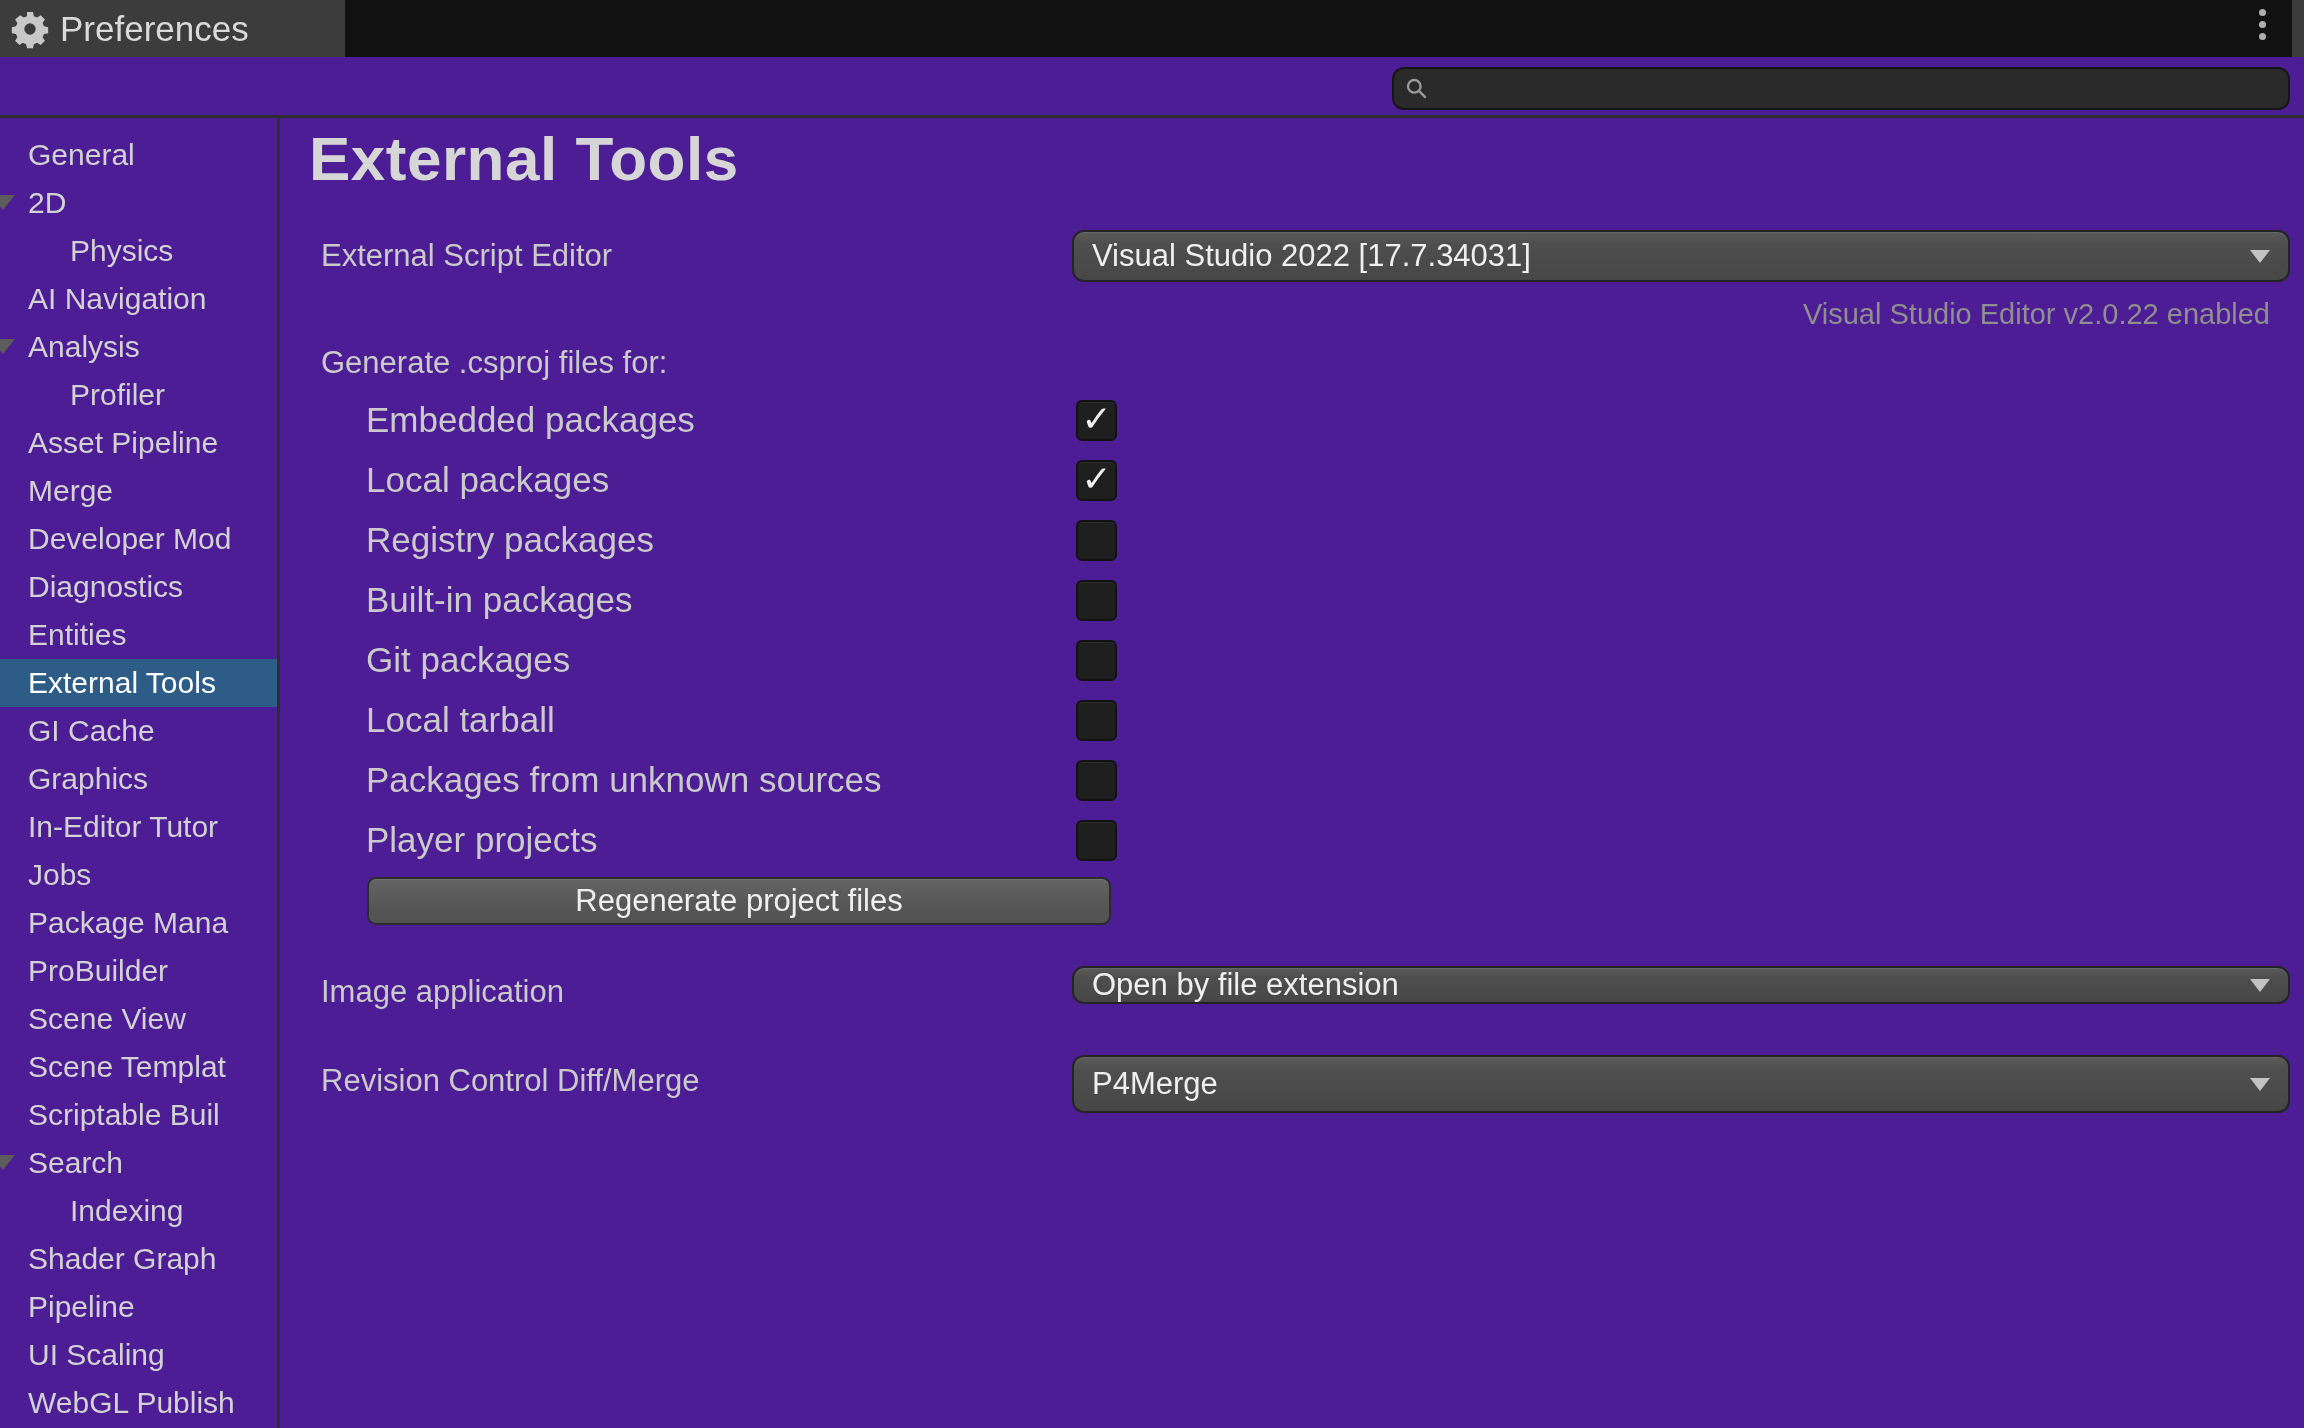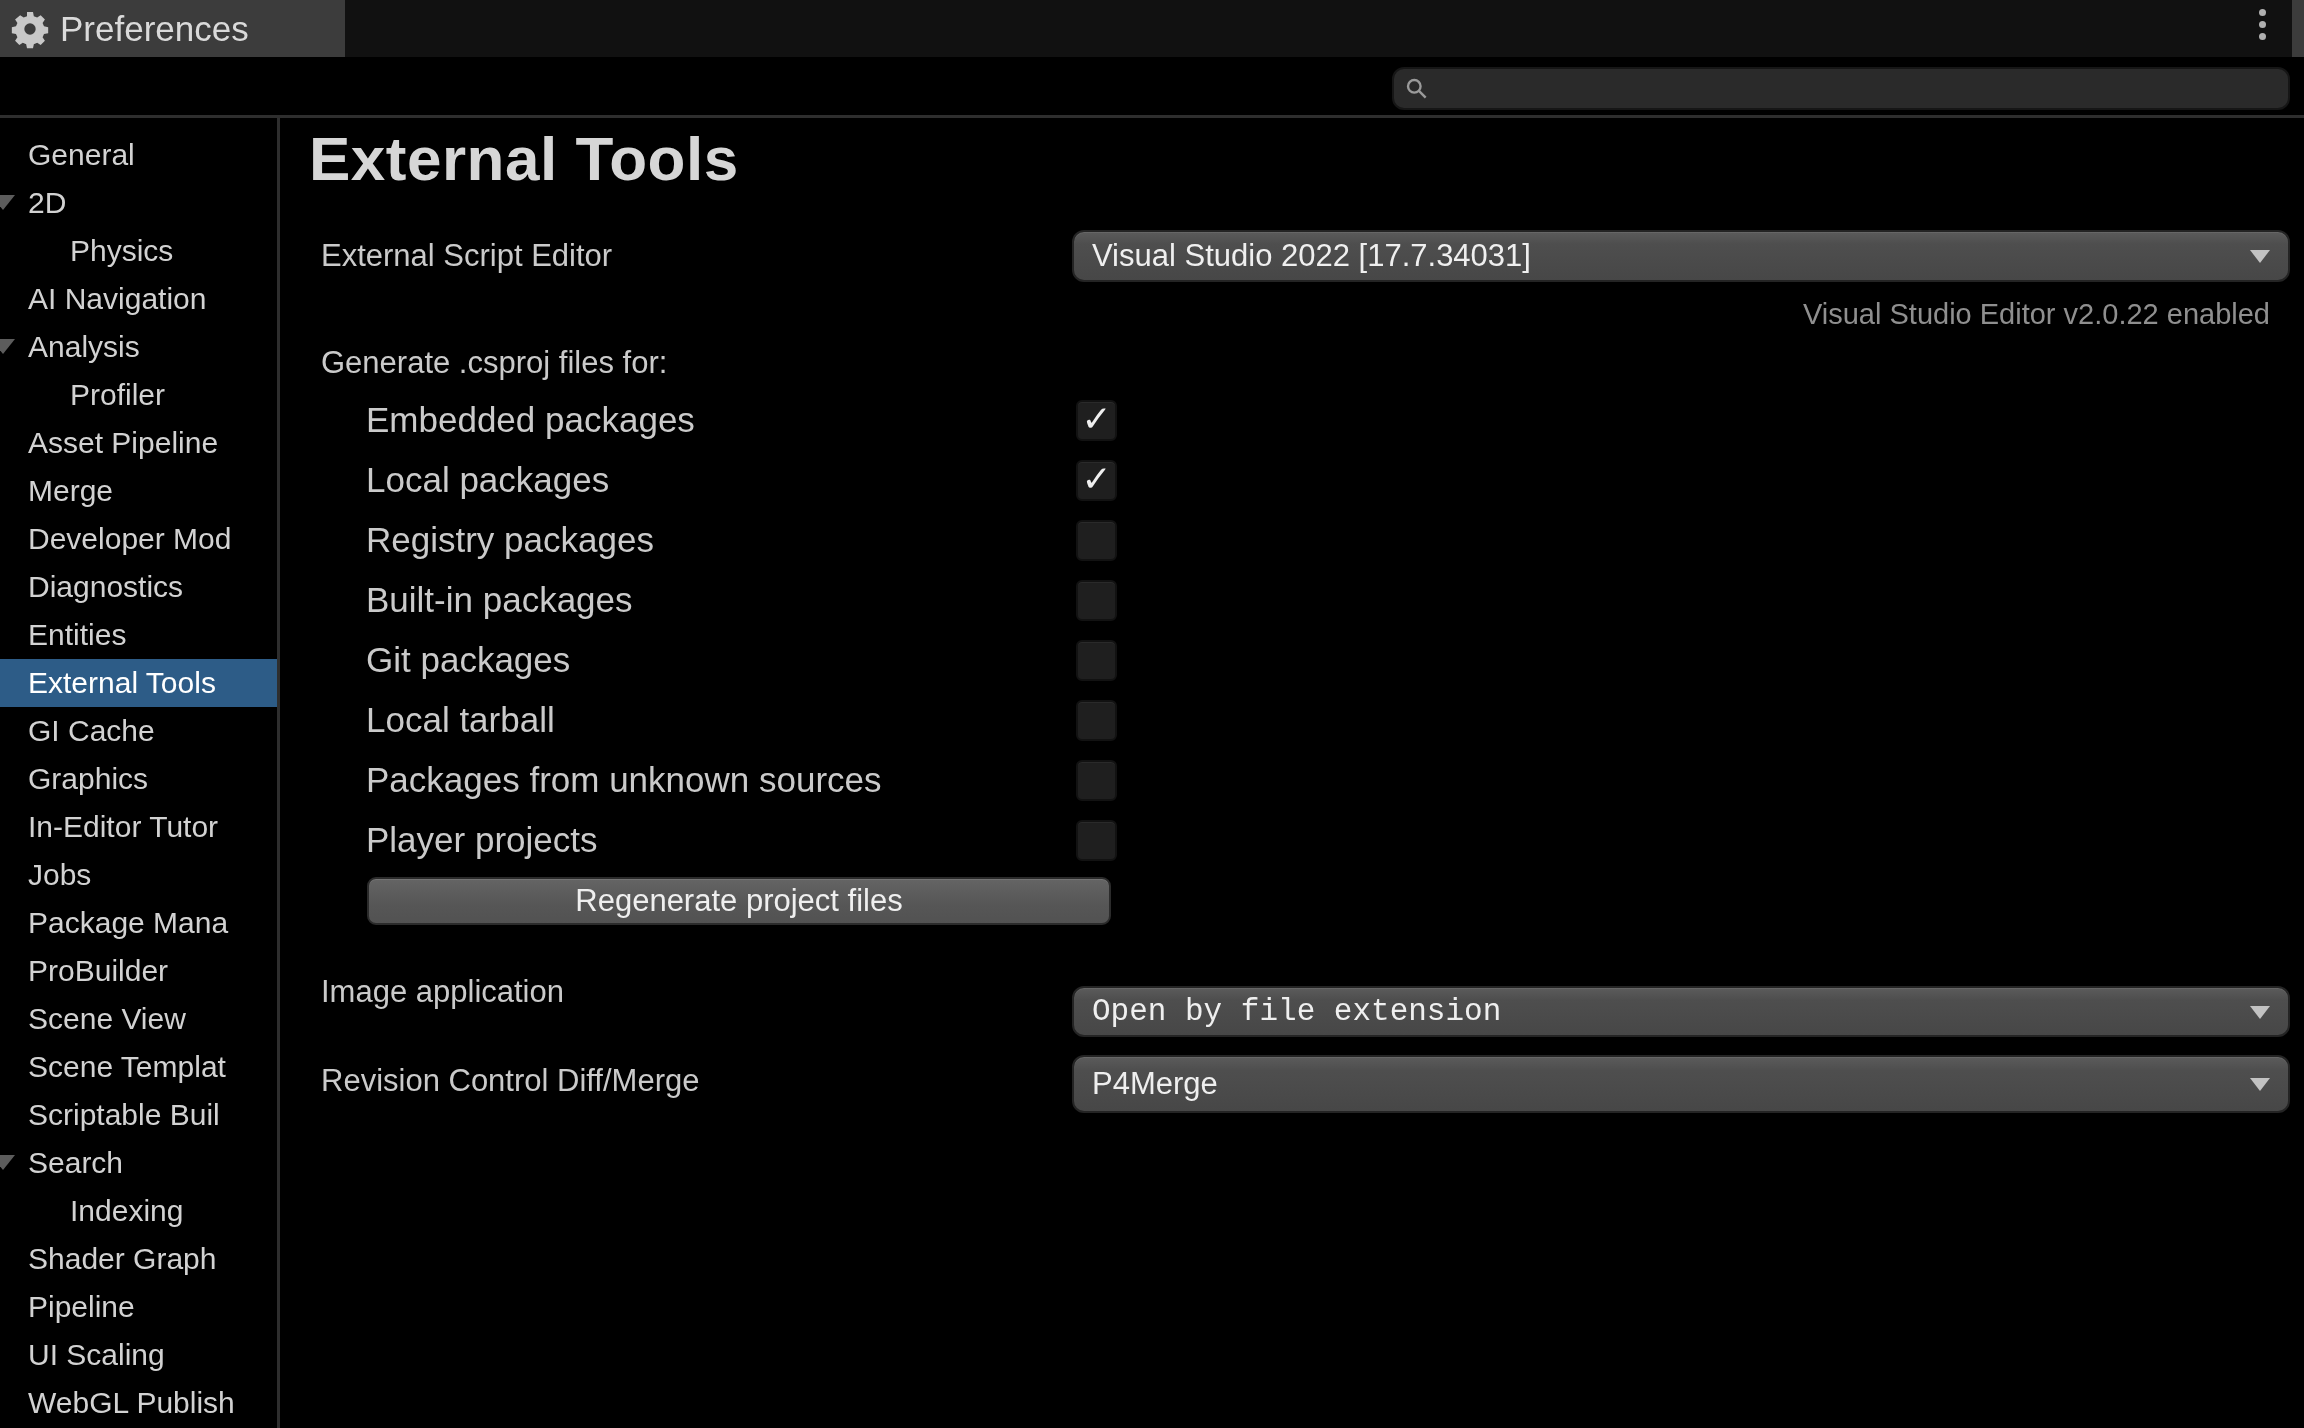--- a/index.html
+++ b/index.html
@@ -1,18 +1,18 @@
 <!DOCTYPE html>
 <html><head>
 <meta charset="utf-8">
 <style>
   html,body { margin:0; padding:0; background:#2a2a2a; }
   .window {
     position:relative; width:2304px; height:1428px;
-    background:#000000; overflow:hidden;
+    background:#4c1d95; overflow:hidden;
     font-family:"Liberation Sans","DejaVu Sans",sans-serif;
     color:#D2D2D2;
     -webkit-font-smoothing:antialiased;
   }
   
   .tabbar-black {
     position:absolute; left:345px; top:0; width:1947px; height:57px;
     background:#111111;
   }
   .right-edge-strip {
@@ -312,21 +312,21 @@
         <span class="cb-label">Player projects</span>
         <span class="cb">
           
         </span>
       </div>
       </div>
 
     <div class="regen-button">Regenerate project files</div>
 
     <div class="field-label" style="top:848px; line-height:51px;">Image application</div>
-    <div class="dropdown" style="top:868px; height:51px;font-family:Liberation Mono, monospace;">
+    <div class="dropdown" style="top:848px; height:38px;">
       <span>Open by file extension</span>
       <span class="dd-arrow"></span>
     </div>
 
     <div class="field-label" style="top:937px; line-height:51px;">Revision Control Diff/Merge</div>
     <div class="dropdown" style="top:937px; height:58px;">
       <span>P4Merge</span>
       <span class="dd-arrow"></span>
     </div>
   </div>

